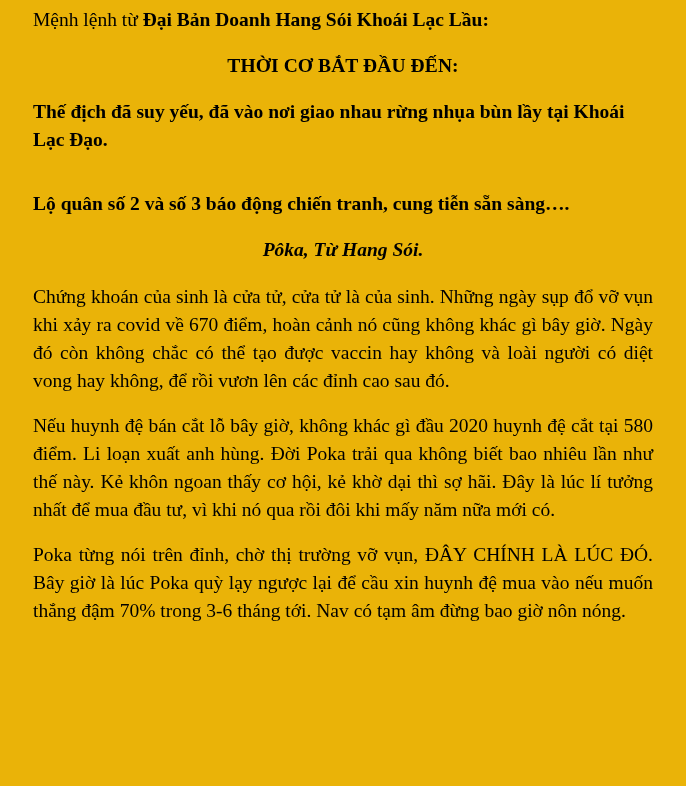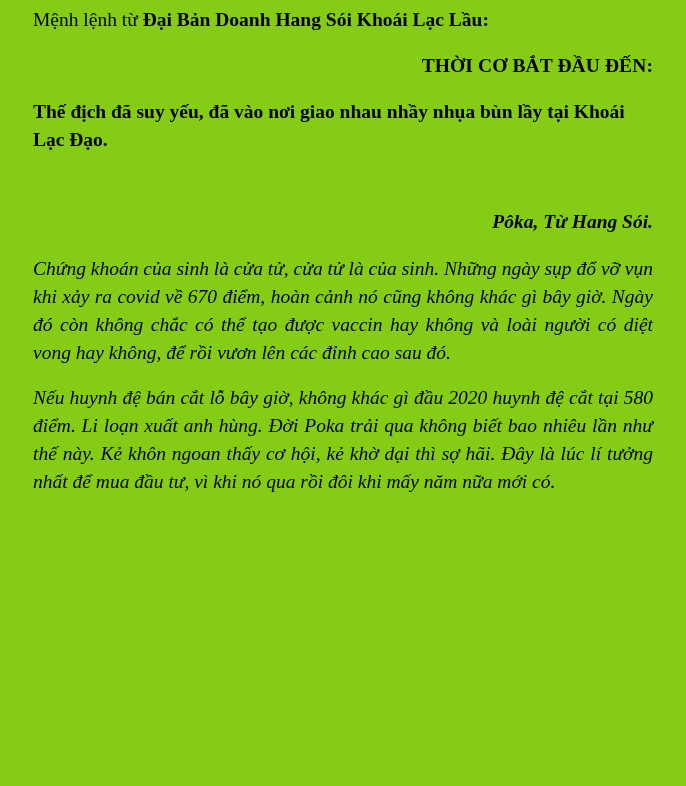--- a/index.html
+++ b/index.html
@@ -13,49 +13,48 @@
     height: 786px;
     overflow: hidden;
     font-family: "Liberation Serif", "DejaVu Serif", serif;
     color: #000000;
     -webkit-font-smoothing: antialiased;
   }
   .page {
     box-sizing: border-box;
     width: 686px;
     height: 786px;
-    background: #84cc16;
+    background: #eab308;
     padding: 6px 33px 0 33px;
   }
   .para {
     margin: 0 0 0 0;
     font-size: 19.5px;
     line-height: 28px;
     text-align: justify;
     text-justify: inter-word;
     color: #000000;
   }
   .para.bold {
     font-weight: bold;
     text-align: left;
   }
   .para.bold-italic {
     font-weight: bold;
     font-style: italic;
-    text-align: right;
+    text-align: center;
   }
   .para.heading {
     font-weight: bold;
-    text-align: right;
+    text-align: center;
     letter-spacing: 0.1px;
   }
   .para.body {
     font-weight: normal;
     text-align: justify;
-    font-style: italic;
   }
   
   .gap-sm { height: 17px; }
   .gap-md { height: 18px; }
   .gap-lg { height: 19px; }
   .inline-regular { font-weight: normal; }
   .inline-bold { font-weight: bold; }
 </style>
 </head>
 <body>
@@ -63,39 +62,41 @@
 <div class="page">
 
   <p class="para bold"><span class="inline-regular">Mệnh lệnh từ </span><span class="inline-bold">Đại Bản Doanh Hang Sói Khoái Lạc Lầu:</span></p>
 
   <div class="gap-md"></div>
 
   <p class="para heading">THỜI CƠ BẮT ĐẦU ĐẾN:</p>
 
   <div class="gap-md"></div>
 
-  <p class="para bold">Thế địch đã suy yếu, đã vào nơi giao nhau nhầy nhụa bùn lầy tại Khoái Lạc Đạo.</p>
+  <p class="para bold">Thế địch đã suy yếu, đã vào nơi giao nhau rừng nhụa bùn lầy tại Khoái Lạc Đạo.</p>
 
   <div class="gap-md"></div>
 
 
   <div class="gap-md"></div>
 
+  <p class="para bold">Lộ quân số 2 và số 3 báo động chiến tranh, cung tiễn sẵn sàng….</p>
 
   <div class="gap-md"></div>
 
   <p class="para bold-italic">Pôka, Từ Hang Sói.</p>
 
   <div class="gap-lg"></div>
 
   <p class="para body">Chứng khoán của sinh là cửa tử, cửa tử là của sinh. Những ngày sụp đổ vỡ vụn khi xảy ra covid về 670 điểm, hoàn cảnh nó cũng không khác gì bây giờ. Ngày đó còn không chắc có thể tạo được vaccin hay không và loài người có diệt vong hay không, để rồi vươn lên các đỉnh cao sau đó.</p>
 
   <div class="gap-sm"></div>
 
   <p class="para body">Nếu huynh đệ bán cắt lỗ bây giờ, không khác gì đầu 2020 huynh đệ cắt tại 580 điểm. Li loạn xuất anh hùng. Đời Poka trải qua không biết bao nhiêu lần như thế này. Kẻ khôn ngoan thấy cơ hội, kẻ khờ dại thì sợ hãi. Đây là lúc lí tưởng nhất để mua đầu tư, vì khi nó qua rồi đôi khi mấy năm nữa mới có.</p>
 
   <div class="gap-sm"></div>
 
+  <p class="para body">Poka từng nói trên đỉnh, chờ thị trường vỡ vụn, ĐÂY CHÍNH LÀ LÚC ĐÓ. Bây giờ là lúc Poka quỳ lạy ngược lại để cầu xin huynh đệ mua vào nếu muốn thắng đậm 70% trong 3-6 tháng tới. Nav có tạm âm đừng bao giờ nôn nóng.</p>
 
   <div class="gap-lg"></div>
 
 
 </div>
 
 </body></html>

